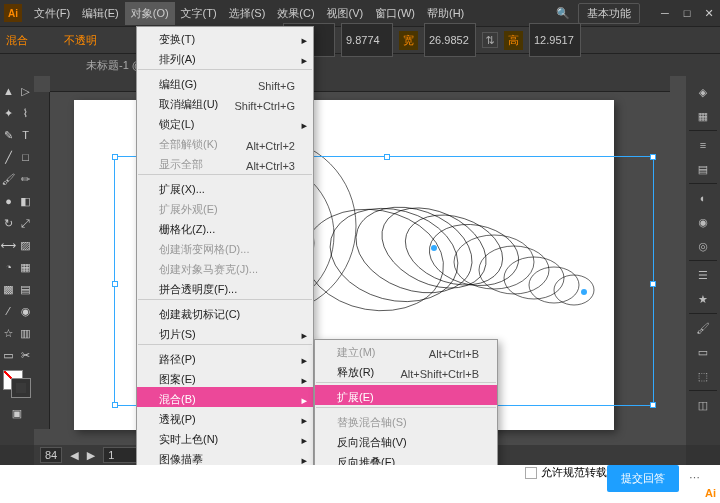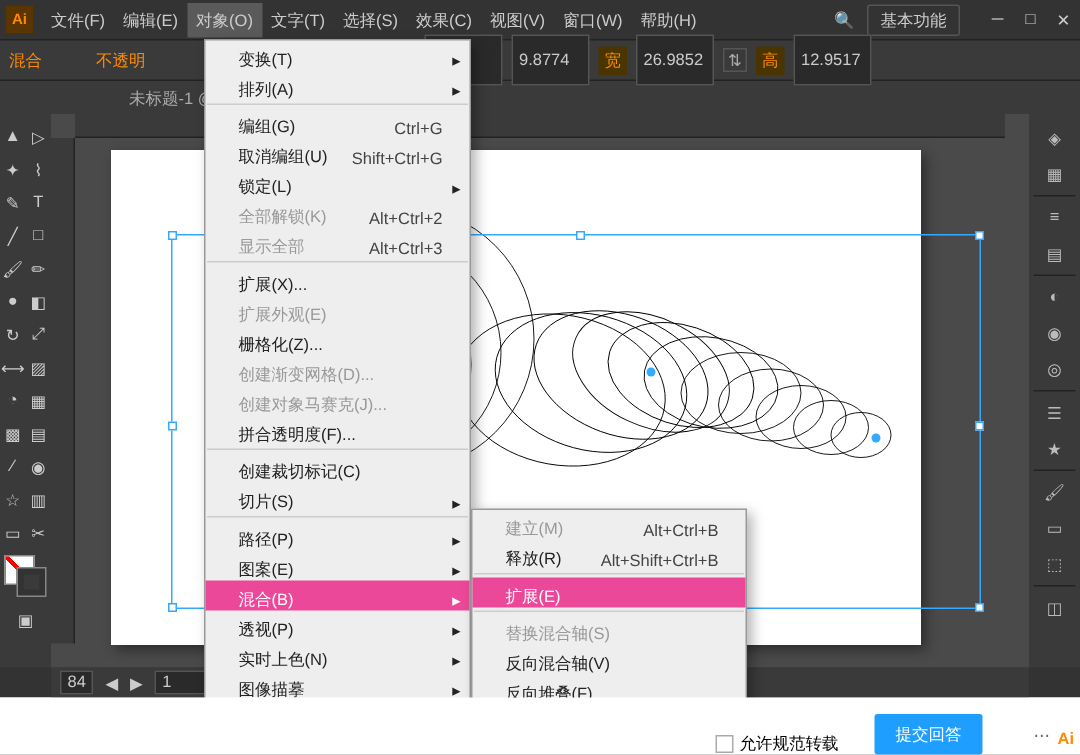--- a/index.html
+++ b/index.html
@@ -46,21 +46,21 @@
 .dropdown{position:absolute;background:#eee;border:1px solid #999;box-shadow:3px 3px 8px rgba(0,0,0,.3);color:#222}
 .dd1{top:26px;left:136px;width:178px}
 .dd-row{display:flex;align-items:flex-end;height:20px;padding:0 18px 0 22px}
 .dd-row .sc{margin-left:auto;color:#444}
 .dd-row.hl{background:#ec4899;color:#fff}
 .dd-row.dis{color:#999}
 .dd-row.arr::after{content:"▸";position:absolute;right:6px}
 .dd-row{position:relative}
 .dd-sep{height:1px;background:#ccc;margin:2px 1px}
 .dd2{top:339px;left:314px;width:184px}
-.bottom{position:absolute;top:465px;left:0;right:0;height:38px;background:#fff;display:flex;align-items:flex-end;justify-content:flex-end;padding:0 10px;gap:24px}
+.bottom{position:absolute;top:465px;left:0;right:0;height:38px;background:#fff;display:flex;align-items:flex-start;justify-content:flex-end;padding:0 10px;gap:0}
 .btn-blue{background:#1e9fff;color:#fff;padding:6px 14px;border-radius:2px}
 .btn-gray{color:#666;padding:6px 10px}
 .chk{width:12px;height:12px;border:1px solid #aaa;display:inline-block;margin-right:4px;vertical-align:middle}
 svg{display:block}
 .spiral{position:absolute;top:30px;left:40px}
 </style>
 </head>
 <body>
 
 <div class="app">
@@ -247,21 +247,21 @@
   <div class="dropdown dd1" id="dd-object">
       <div class="dd-row arr">
         <span>变换(T)</span>
       </div>
       <div class="dd-row arr">
         <span>排列(A)</span>
       </div>
       <div class="dd-sep"></div>
       <div class="dd-row">
         <span>编组(G)</span>
-        <span class="sc">Ctrl+G</span>
+        <span class="sc">Shift+G</span>
       </div>
       <div class="dd-row">
         <span>取消编组(U)</span>
         <span class="sc">Shift+Ctrl+G</span>
       </div>
       <div class="dd-row arr">
         <span>锁定(L)</span>
       </div>
       <div class="dd-row dis">
         <span>全部解锁(K)</span>

